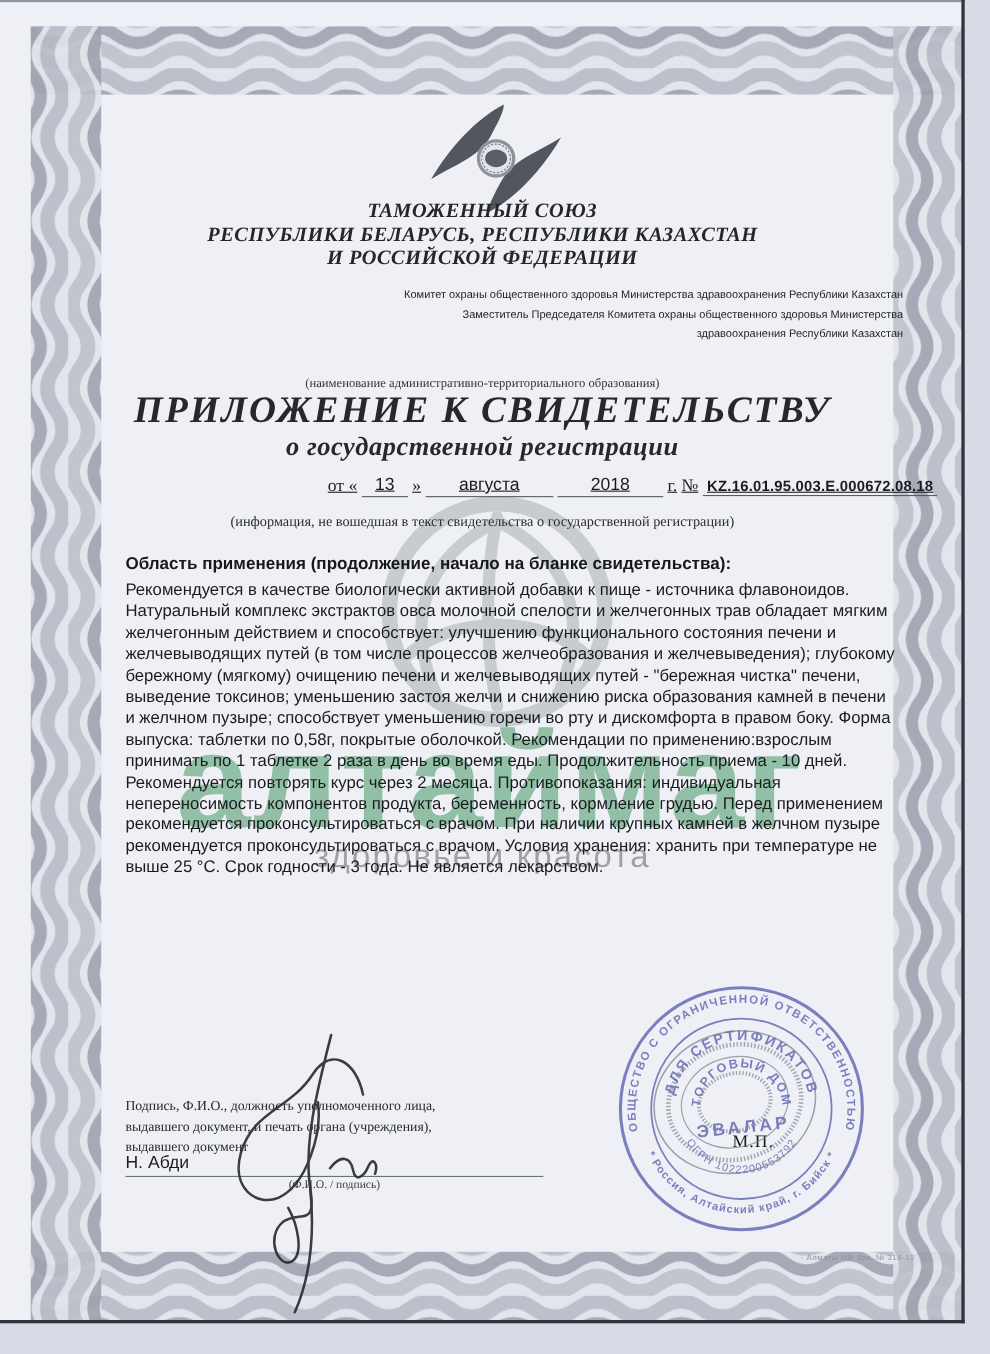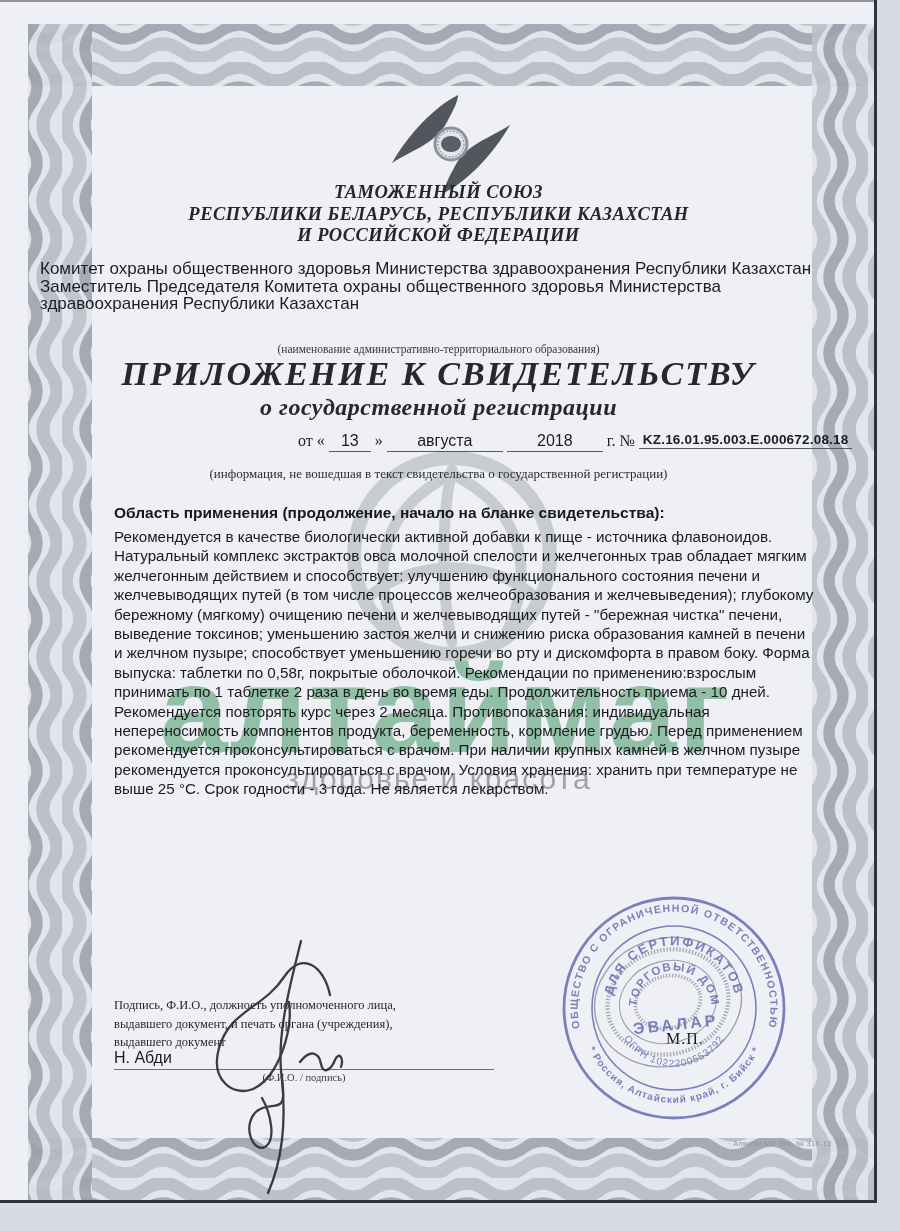--- a/index.html
+++ b/index.html
@@ -14,39 +14,39 @@
   .edge-right{position:absolute;left:874px;top:0;width:3px;height:1203px;background:#2f333c;}
   .edge-bottom{position:absolute;left:0;top:1200px;width:877px;height:3px;background:#2f333c;}
   .edge-top{position:absolute;left:0;top:0;width:877px;height:2px;background:#464b55;opacity:.55;}
   .content{position:absolute;left:0;top:0;width:877px;height:1201px;}
   .union{
     position:absolute;left:0;top:182px;width:877px;text-align:center;
     font-family:"Liberation Serif",serif;font-style:italic;font-weight:bold;
     font-size:18.5px;line-height:21.5px;color:#24262b;letter-spacing:.5px;
   }
   .authority{
-    position:absolute;left:40px;top:260px;width:797px;text-align:left;
-    font-family:"Liberation Sans",sans-serif;font-size:17px;line-height:17.5px;color:#1d1e22;
+    position:absolute;left:24px;top:260px;width:797px;text-align:right;
+    font-family:"Liberation Sans",sans-serif;font-size:10px;line-height:17.5px;color:#1d1e22;
   }
   .territory{
     position:absolute;left:0;top:343px;width:877px;text-align:center;
     font-size:11.5px;color:#34363c;
   }
   .title-main{
     position:absolute;left:0;top:355px;width:877px;text-align:center;
     font-style:italic;font-weight:bold;font-size:34px;letter-spacing:2px;color:#26282d;
   }
   .title-sub{
     position:absolute;left:0;top:394px;width:877px;text-align:center;
     font-style:italic;font-weight:bold;font-size:24px;letter-spacing:.5px;color:#26282d;
   }
   .date-row{
     position:absolute;left:298px;top:432px;width:560px;
-    display:flex;align-items:flex-start;gap:4px;
-    font-size:16px;color:#202126;white-space:nowrap;
+    display:flex;align-items:center;gap:4px;
+    font-size:16px;color:#202126;white-space:nowrap;text-decoration:underline;
   }
   .blank{border-bottom:1.5px solid #565a63;text-align:center;
     font-family:"Liberation Sans",sans-serif;font-size:16px;color:#1b1c20;padding:0 4px 1px 4px;}
   .blank.day{min-width:34px;}
   .blank.month{min-width:108px;}
   .blank.year{min-width:88px;}
   .blank.number{min-width:198px;font-weight:600;font-size:13.5px;letter-spacing:.2px;}
   .info-caption{
     position:absolute;left:0;top:466px;width:877px;text-align:center;
     font-size:13px;color:#2a2c32;

